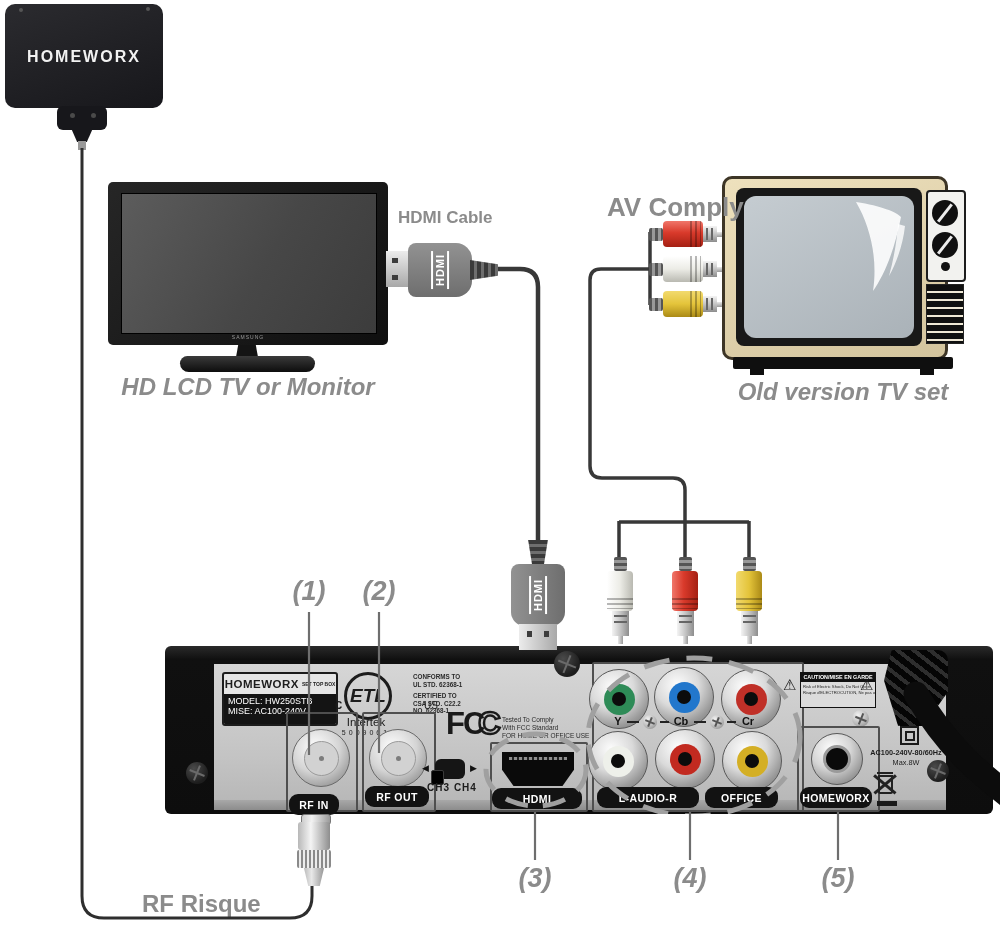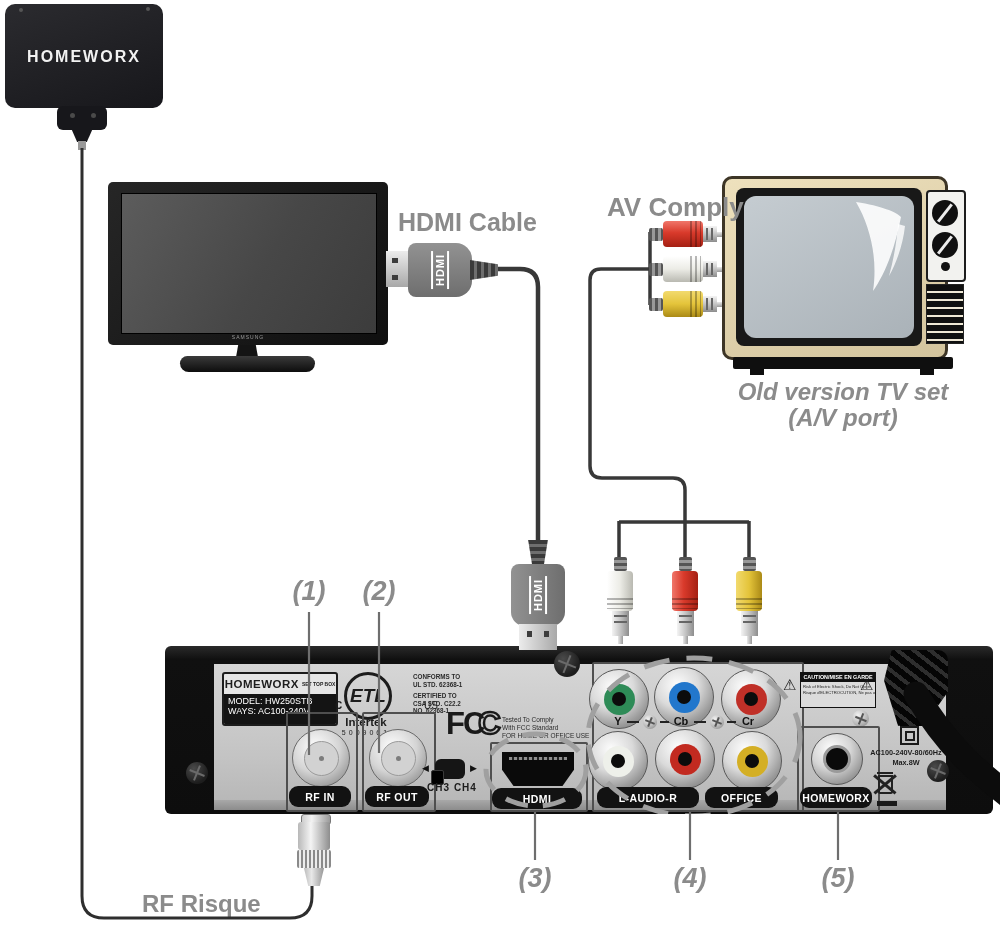--- a/index.html
+++ b/index.html
@@ -110,20 +110,21 @@
     <div class="abs" style="left:73px;top:137px;width:8px;height:9px;background:#999;"></div>
   </div>
 
   <div class="abs" style="left:108px;top:182px;width:280px;height:192px;">
     <div class="abs" style="left:0;top:0;width:280px;height:163px;background:linear-gradient(135deg,#262626,#0f0f0f);border-radius:5px;"></div>
     <div class="abs" style="left:13px;top:11px;width:254px;height:139px;background:linear-gradient(120deg,#5c5c5c,#474747 55%,#3c3c3c);border:1px solid #000;"></div>
     <div class="abs" style="left:0;top:152px;width:280px;text-align:center;font-size:5px;color:#9a9a9a;letter-spacing:1px;">SAMSUNG</div>
     <div class="abs" style="left:128px;top:163px;width:22px;height:12px;background:#141414;clip-path:polygon(10% 0,90% 0,100% 100%,0 100%);"></div>
     <div class="abs" style="left:72px;top:174px;width:135px;height:16px;background:linear-gradient(180deg,#3a3a3a,#0d0d0d);border-radius:10px 10px 12px 12px;"></div>
   </div>
+  <div class="abs lbl ital" style="left:108px;top:373px;width:280px;text-align:center;font-size:24px;">HD LCD TV or Monitor</div>
 
   <div class="abs" style="left:722px;top:172px;width:232px;height:205px;">
     <div class="abs" style="left:0;top:4px;width:220px;height:178px;background:linear-gradient(160deg,#eee1bd,#d3c49d);border:3px solid #3d3526;border-radius:10px;"></div>
     <div class="abs" style="left:14px;top:16px;width:186px;height:158px;background:#181818;border-radius:8px;"></div>
     <div class="abs" style="left:22px;top:24px;width:170px;height:142px;background:linear-gradient(150deg,#c5ccd1,#aab2b8);border-radius:12px;overflow:hidden;">
       <svg width="170" height="142">
         <path d="M112,6 C138,10 152,16 157,21 C150,57 139,81 129,95 C134,62 126,30 112,6 Z" fill="#ffffff" opacity="0.88"></path>
         <path d="M161,30 C159,48 153,66 145,80 C150,62 153,44 154,28 Z" fill="#ffffff" opacity="0.8"></path>
       </svg>
     </div>
@@ -132,52 +133,51 @@
       <div class="knob" style="left:4px;top:40px;"></div>
       <div class="abs" style="left:13px;top:70px;width:9px;height:9px;border-radius:50%;background:#111;"></div>
     </div>
     <div class="abs" style="left:204px;top:112px;width:36px;height:58px;border:1px solid #222;
                 background:repeating-linear-gradient(180deg,#101010 0 6px,#efe8d5 6px 8px);"></div>
     <div class="abs" style="left:11px;top:185px;width:220px;height:12px;background:#0f0f0f;border-radius:2px;"></div>
     <div class="abs" style="left:28px;top:197px;width:14px;height:6px;background:#0f0f0f;"></div>
     <div class="abs" style="left:198px;top:197px;width:14px;height:6px;background:#0f0f0f;"></div>
   </div>
   <div class="abs lbl ital" style="left:723px;top:378px;width:240px;text-align:center;font-size:24px;">Old version TV set</div>
-  <div class="abs lbl ital" style="left:723px;top:404px;width:240px;text-align:center;font-size:24px;">(A/V port)</div>
-
-  <div class="abs lbl" style="left:398px;top:208px;font-size:25px;">HDMI Cable</div>
+
+  <div class="abs lbl" style="left:398px;top:208px;font-size:17px;">HDMI Cable</div>
   <div class="abs lbl" style="left:607px;top:192px;font-size:26px;">AV Comply</div>
   <div class="abs lbl" style="left:142px;top:890px;font-size:24px;">RF Risque</div>
 
   <div class="abs" style="left:165px;top:646px;width:828px;height:168px;z-index:3;">
     <div class="abs chassis" style="left:0;top:0;width:828px;height:168px;"></div>
     <div class="abs panel" style="left:49px;top:18px;width:732px;height:136px;"></div>
     <div class="abs panel-bottom" style="left:49px;top:154px;width:732px;height:10px;"></div>
     <div class="screw darkk" style="left:21px;top:116px;width:22px;height:22px;"></div>
     <div class="screw darkk" style="left:389px;top:5px;width:26px;height:26px;"></div>
 
     <div class="abs" style="left:57px;top:26px;width:112px;height:50px;border:2px solid #1c1c1c;border-radius:3px;background:#e6e6e6;overflow:hidden;">
       <div style="height:20px;display:flex;align-items:center;justify-content:center;gap:3px;">
         <span style="font-size:11.5px;font-weight:bold;color:#1d1d1d;letter-spacing:.5px;">HOMEWORX</span>
         <span style="font-size:5px;font-weight:bold;color:#1d1d1d;">SET TOP BOX</span>
       </div>
       <div style="height:30px;background:#141414;color:#fff;padding-top:2px;">
         <div style="font-size:9px;padding-left:4px;">MODEL: HW250STB</div>
-        <div style="font-size:9px;padding-left:4px;">WAYS: AC100-240V</div>
+        <div style="font-size:9px;padding-left:4px;">MISE: AC100-240V</div>
       </div>
     </div>
 
     <div class="abs" style="left:170px;top:26px;width:70px;height:64px;">
       <span style="position:absolute;left:0;top:28px;font-size:10px;font-weight:bold;color:#1c1c1c;">C</span>
       <div style="position:absolute;left:9px;top:0;width:42px;height:42px;border:3px solid #1c1c1c;border-radius:50%;
                   display:flex;align-items:center;justify-content:center;">
         <span style="font-size:19px;font-weight:900;font-style:italic;color:#1c1c1c;">ETL</span>
       </div>
       <span style="position:absolute;left:56px;top:28px;font-size:10px;font-weight:normal;color:#1c1c1c;margin-left:33px;">US</span>
-      <div style="position:absolute;left:2px;top:44px;width:58px;text-align:center;font-size:11.5px;font-weight:bold;color:#1c1c1c;">Intertek</div>
+      <div style="position:absolute;left:2px;top:44px;width:58px;text-align:center;font-size:11.5px;font-weight:normal;color:#1c1c1c;">Intertek</div>
       <div style="position:absolute;left:2px;top:57px;width:58px;text-align:center;font-size:7px;letter-spacing:3px;color:#1c1c1c;">5009061</div>
     </div>
 
     <div class="abs" style="left:248px;top:27px;width:85px;color:#2a2a2a;font-weight:bold;">
       <div style="font-size:6.3px;line-height:7.5px;">CONFORMS TO</div>
       <div style="font-size:6.3px;line-height:7.5px;">UL STD. 62368-1</div>
       <div style="font-size:6.3px;line-height:7.5px;margin-top:4px;">CERTIFIED TO</div>
       <div style="font-size:6.3px;line-height:7.5px;">CSA STD. C22.2</div>
       <div style="font-size:6.3px;line-height:7.5px;">NO. 62368-1</div>
     </div>
@@ -190,21 +190,21 @@
       <div style="font-size:6.5px;line-height:8px;">With FCC Standard</div>
       <div style="font-size:6.5px;line-height:8px;">FOR HOME OR OFFICE USE</div>
     </div>
 
     <div class="abs obox" style="left:121px;top:66px;width:68px;height:96px;"></div>
     <div class="abs fconn" style="left:127px;top:83px;">
       <div class="inner">
           <div class="pin"></div>
         </div>
     </div>
-    <div class="abs strip" style="left:124px;top:140px;width:62px;height:21px;">RF IN</div>
+    <div class="abs strip" style="left:124px;top:148px;width:50px;height:21px;">RF IN</div>
 
     <div class="abs obox" style="left:197px;top:66px;width:70px;height:96px;"></div>
     <div class="abs fconn" style="left:204px;top:83px;">
       <div class="inner">
           <div class="pin"></div>
         </div>
     </div>
     <div class="abs strip" style="left:200px;top:140px;width:64px;height:21px;">RF OUT</div>
 
     <span class="abs" style="left:257px;top:117px;font-size:9px;color:#111;">◀</span>
@@ -279,21 +279,21 @@
                 background:radial-gradient(circle at 38% 30%,#fdfdfd,#d6d6d6 42%,#8f8f8f 80%);
                 display:flex;align-items:center;justify-content:center;">
       <div style="width:22px;height:22px;border-radius:50%;background:#0a0a0a;border:3px solid #9a9a9a;"></div>
     </div>
     <div class="abs strip" style="left:635px;top:141px;width:72px;height:21px;">HOMEWORX</div>
 
     <div class="abs sqicon" style="left:735px;top:80px;width:15px;height:15px;">
         <div></div>
       </div>
     <div class="abs" style="left:701px;top:102px;width:80px;text-align:center;font-size:7.3px;font-weight:bold;color:#1d1d1d;">AC100-240V-80/60Hz</div>
-    <div class="abs" style="left:701px;top:112px;width:80px;text-align:center;font-size:7.3px;font-weight:bold;color:#1d1d1d;">Max.8W</div>
+    <div class="abs" style="left:701px;top:112px;width:80px;text-align:center;font-size:7.3px;font-weight:normal;color:#1d1d1d;">Max.8W</div>
     <div class="bin" style="left:709px;top:126px;width:22px;height:26px;">
       <div class="lid"></div>
         <div class="bod"></div>
     </div>
     <div class="abs" style="left:712px;top:155px;width:20px;height:5px;background:#1a1a1a;"></div>
 
     <div class="abs" style="left:719px;top:4px;width:64px;height:76px;border-radius:10px;
                 background:repeating-linear-gradient(38deg,#050505 0 6px,#2e2e2e 6px 10px);
                 clip-path:polygon(12% 0,100% 0,100% 55%,62% 100%,22% 100%,0 40%);"></div>
     <div class="screw darkk" style="left:762px;top:114px;width:22px;height:22px;"></div>

